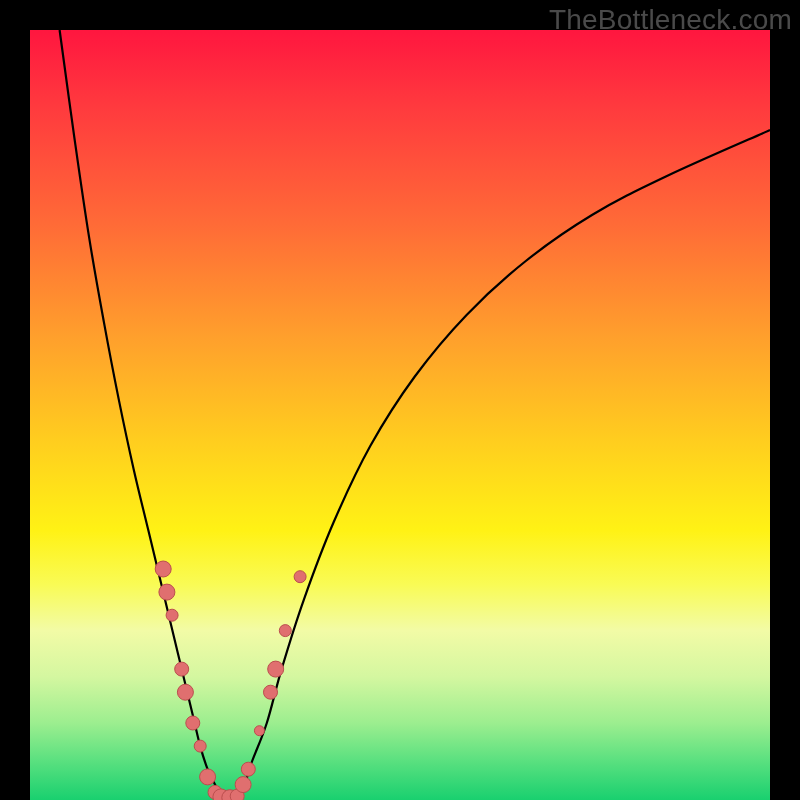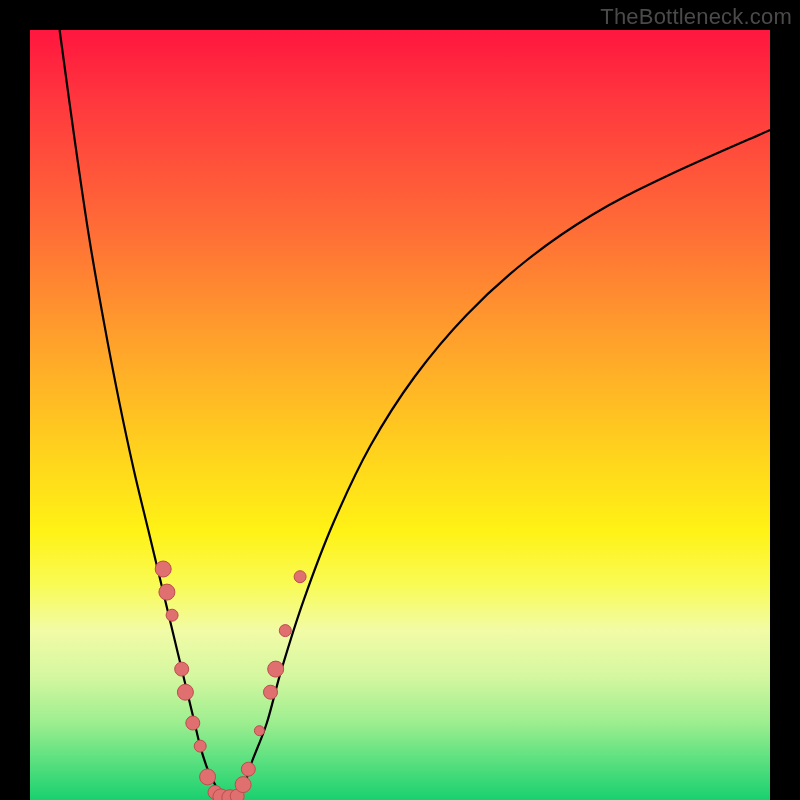--- a/index.html
+++ b/index.html
@@ -38,21 +38,21 @@
       #9cee8f 90%,
       #59e07f 95%,
       #19d06f 100%
     );
   }
   .watermark {
     position: absolute;
     top: 4px;
     right: 8px;
     color: #4a4a4a;
-    font-size: 22px;
+    font-size: 28px;
     font-weight: 500;
     letter-spacing: 0.2px;
     user-select: none;
   }
   svg.curves {
     position: absolute;
     left: 0;
     top: 0;
     width: 740px;
     height: 770px;

